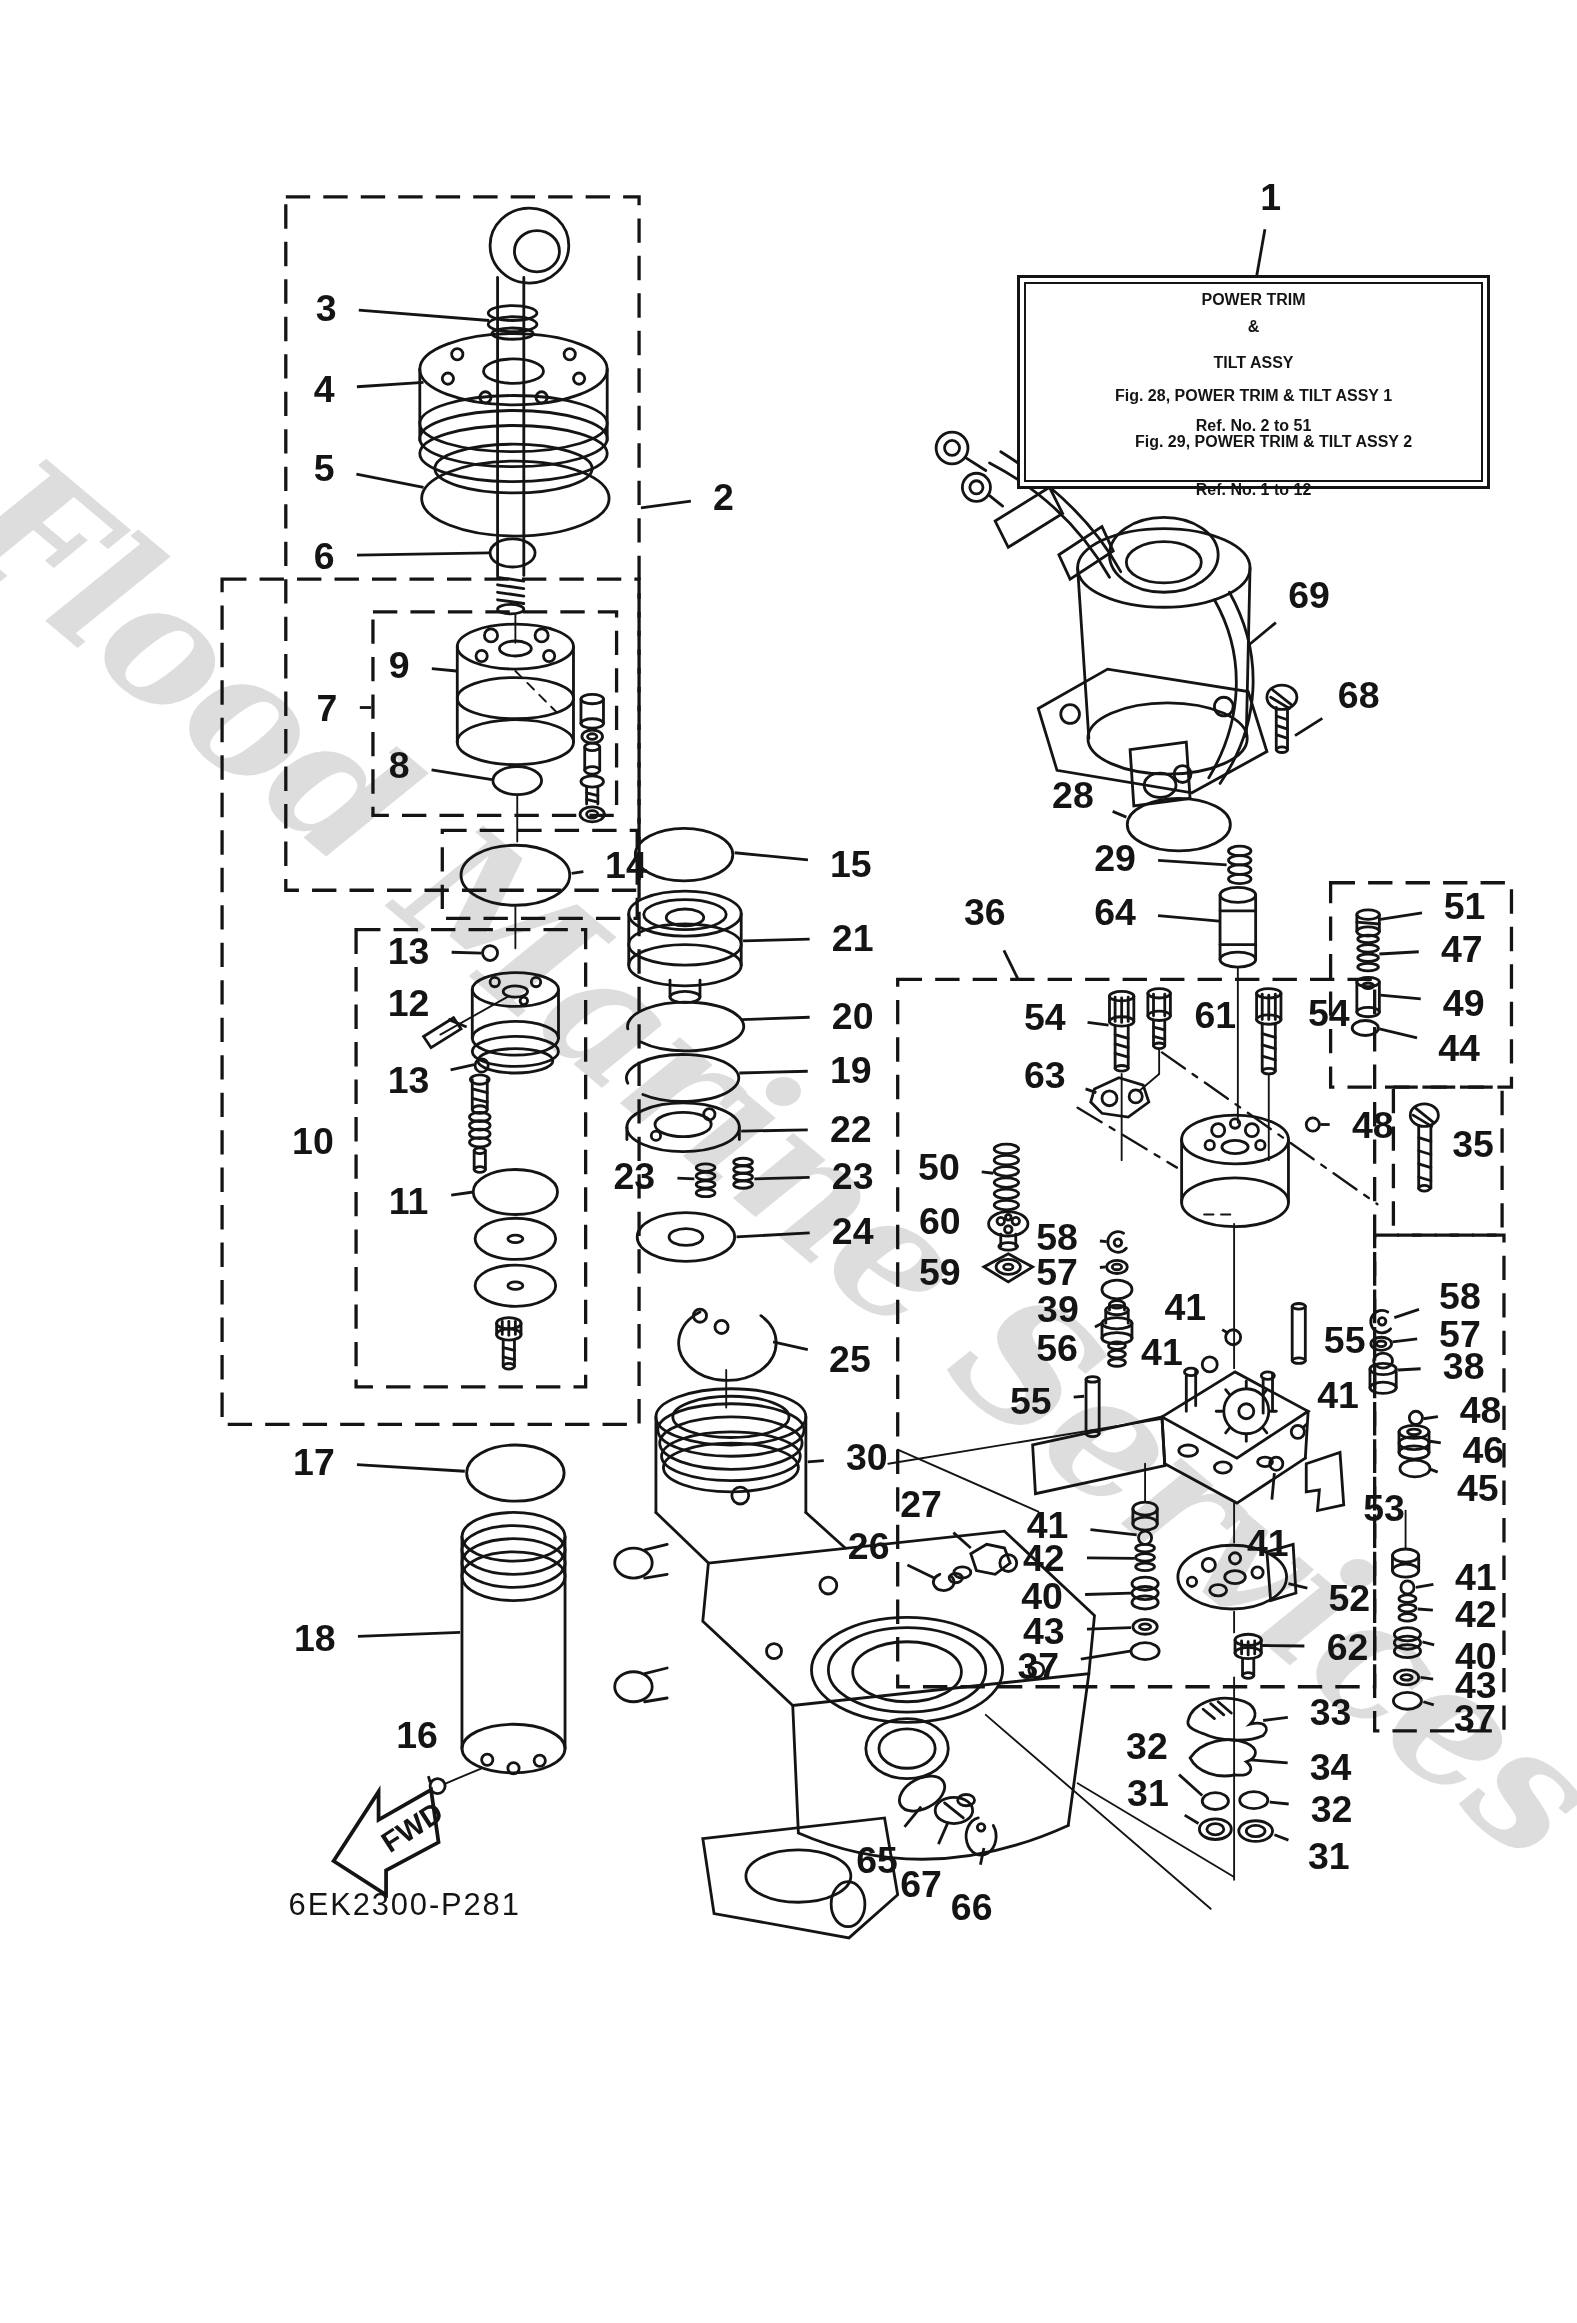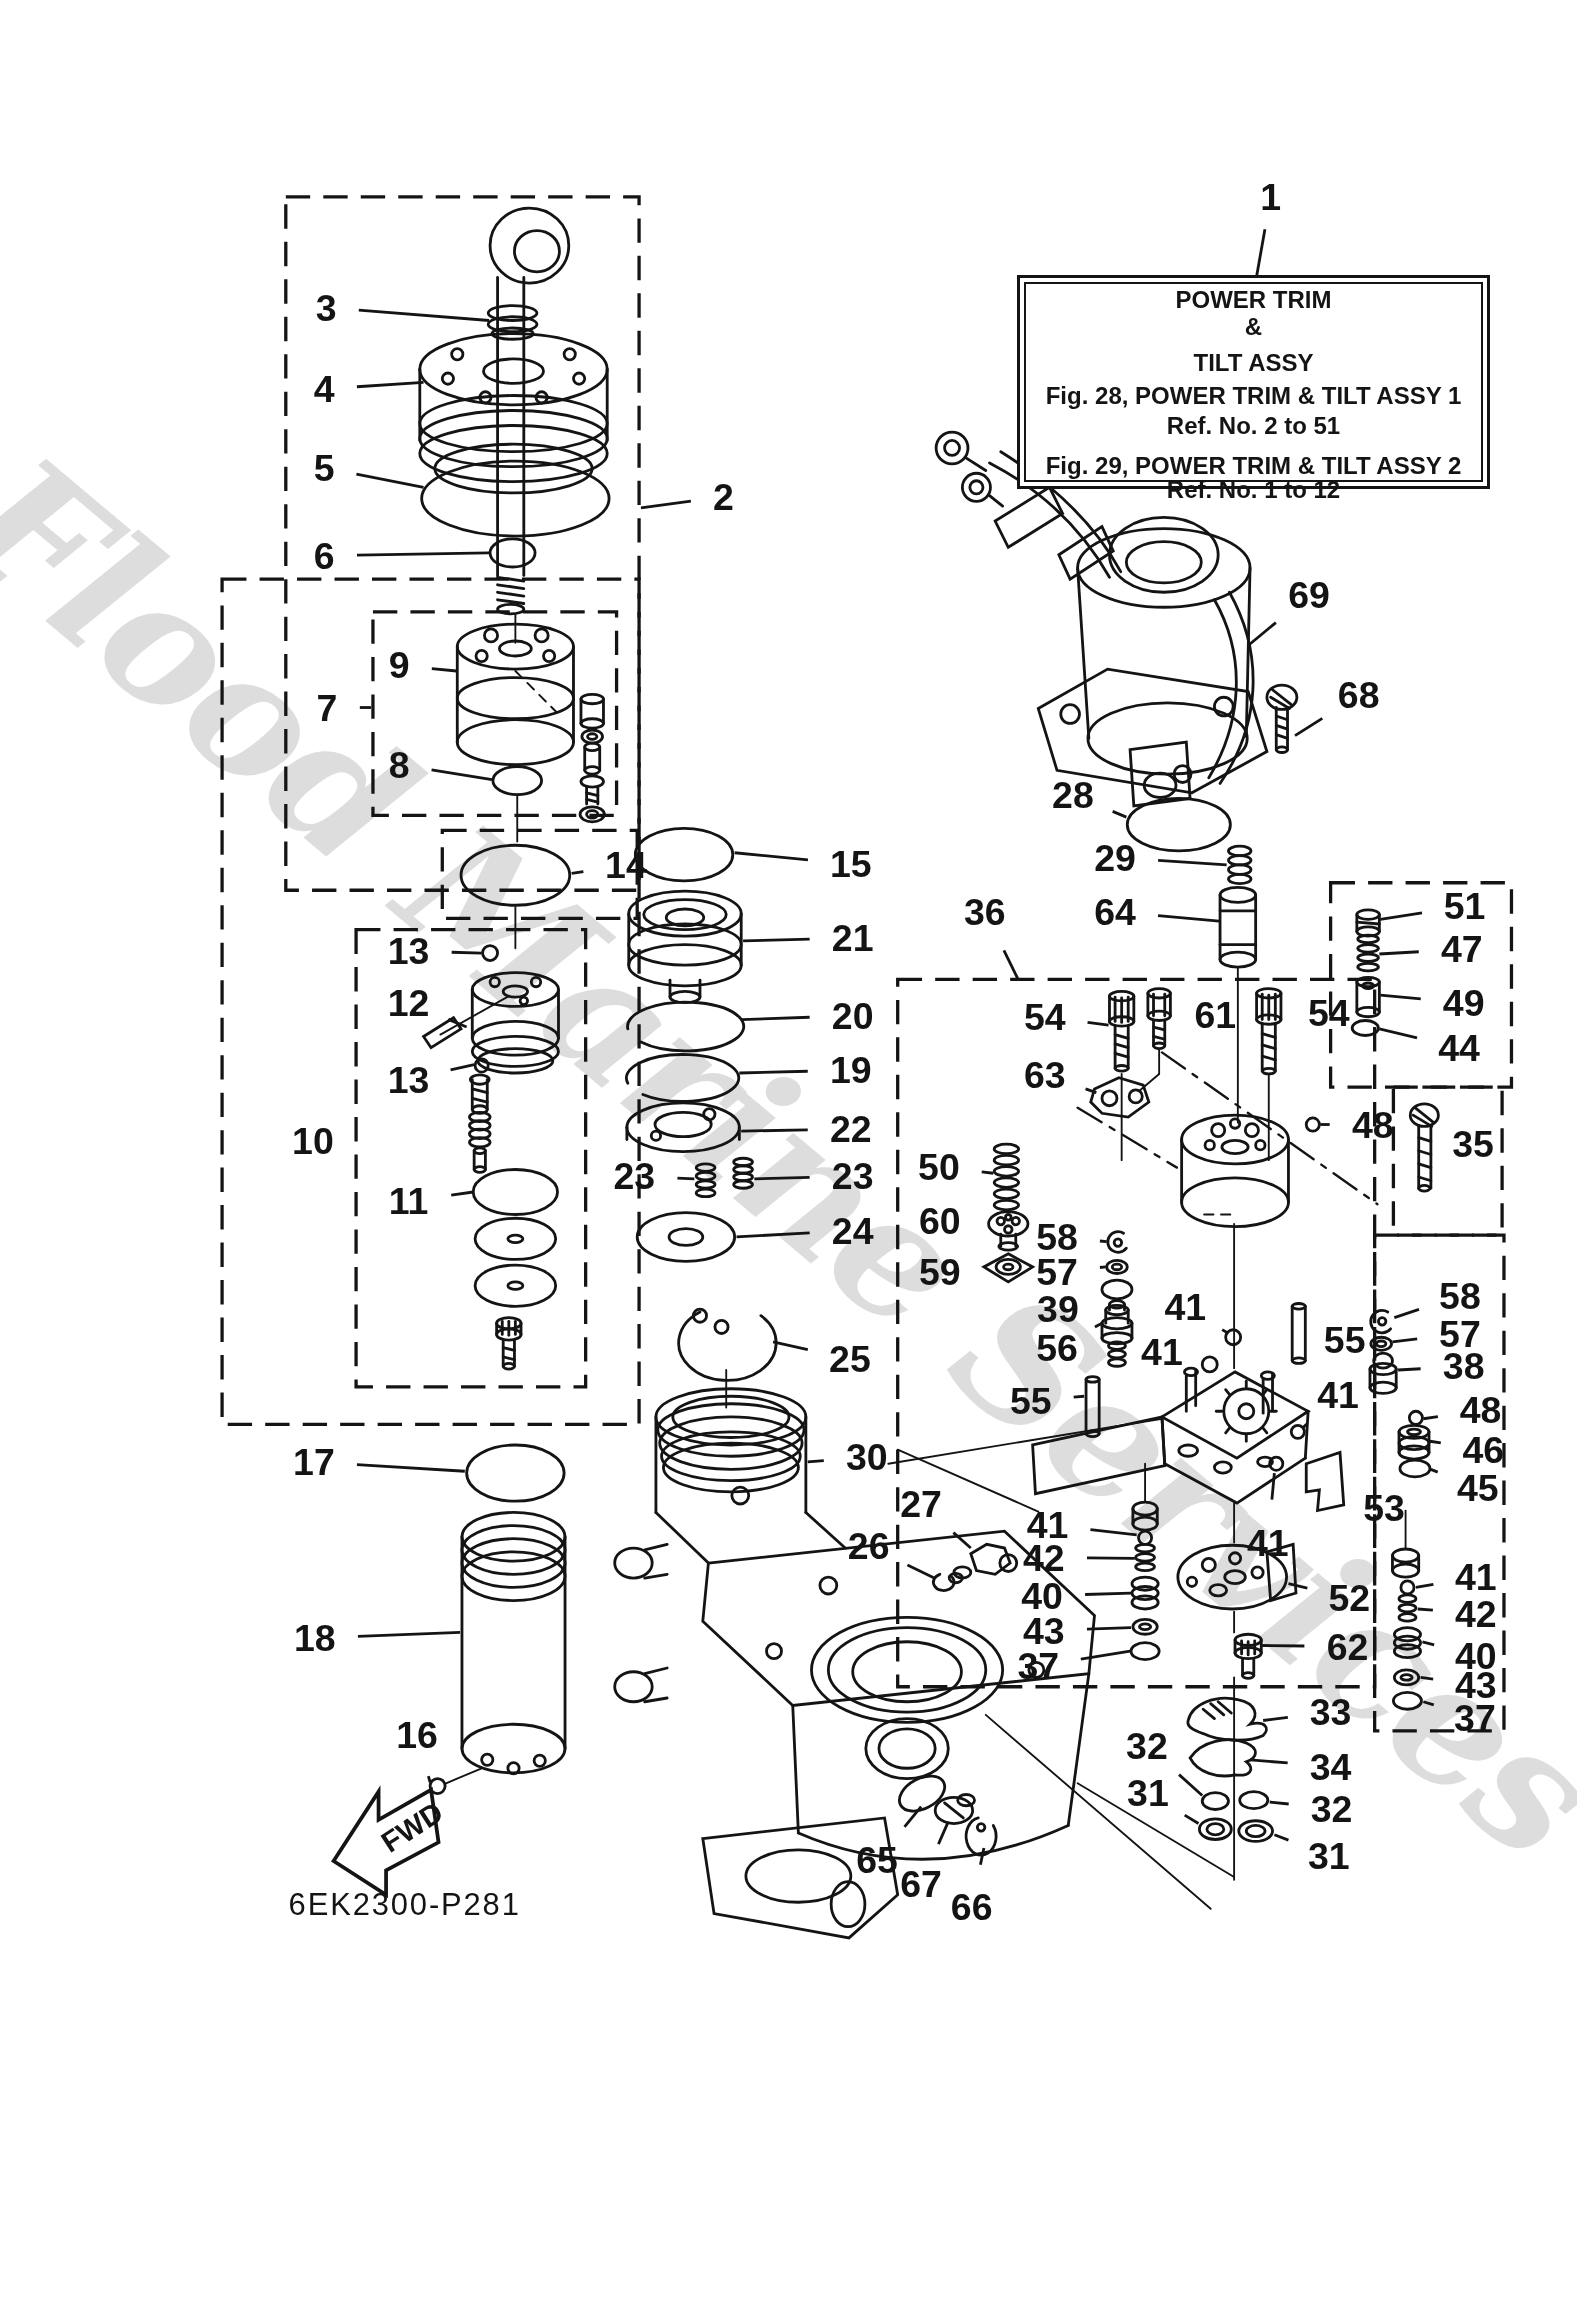--- a/index.html
+++ b/index.html
@@ -9,21 +9,21 @@
         font-family:"DejaVu Serif",serif;font-style:italic;font-weight:bold;
         font-size:171px;color:#c3c3c3;opacity:.55;letter-spacing:-3.7px;
         transform:rotate(40deg);transform-origin:0 0;}
   svg.canvas{position:absolute;left:0;top:0;z-index:2;}
   svg text{font-family:"Liberation Sans",sans-serif;}
   .titlebox{position:absolute;left:1017px;top:275px;width:473px;height:214px;z-index:3;
         border:3.7px solid #141414;background:#ffffff;box-sizing:border-box;}
   .titlebox .inner{position:absolute;left:3.7px;top:3.7px;right:3.7px;bottom:3.7px;
         border:2.8px solid #141414;}
   .tline{position:absolute;left:0;width:100%;text-align:center;font-weight:bold;
-        font-size:24px;line-height:26px;color:#141414;}
+        font-size:16px;line-height:26px;color:#141414;}
 </style>
 </head>
 <body>
 
 <div class="page">
 
   <div class="watermark">Flood Marine Services</div>
 
   <svg class="canvas" width="1578" height="2324" viewBox="0 0 1684 2480">
     <g id="static-art">
@@ -847,19 +847,19 @@
   </svg>
 
   <div class="titlebox">
     <div class="inner"></div>
     <div id="title-lines">
         <div class="tline" style="top: 9.4px;">POWER TRIM</div>
         <div class="tline" style="top: 36px;">&amp;</div>
         <div class="tline" style="top: 72px;">TILT ASSY</div>
         <div class="tline" style="top: 105px;">Fig. 28, POWER TRIM &amp; TILT ASSY 1</div>
         <div class="tline" style="top: 135px;">Ref. No. 2 to 51</div>
-        <div class="tline" style="top: 175px;">Fig. 29, POWER TRIM &amp; TILT ASSY 2</div>
+        <div class="tline" style="top: 151px; padding-left: 20px;">Fig. 29, POWER TRIM &amp; TILT ASSY 2</div>
         <div class="tline" style="top: 199px;">Ref. No. 1 to 12</div>
       </div>
   </div>
 
 </div>
 
 
 </body></html>

